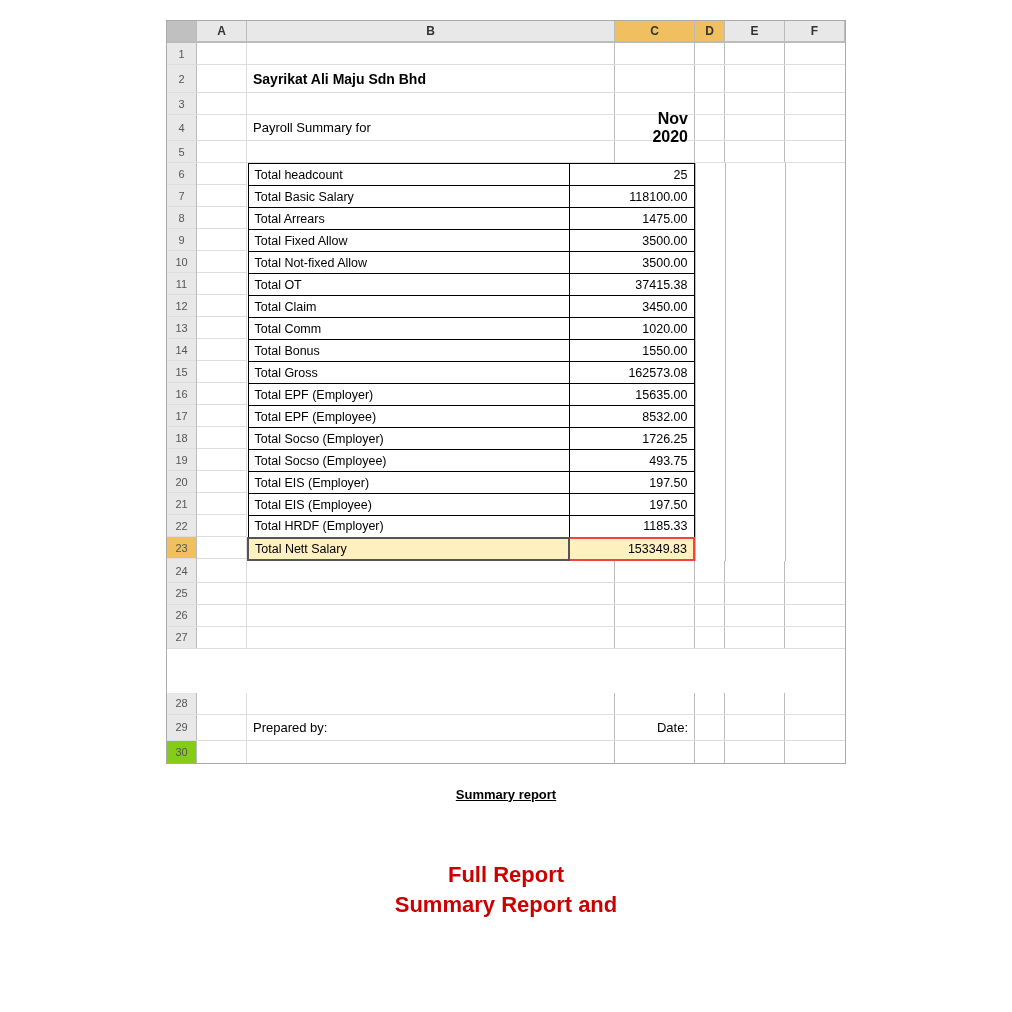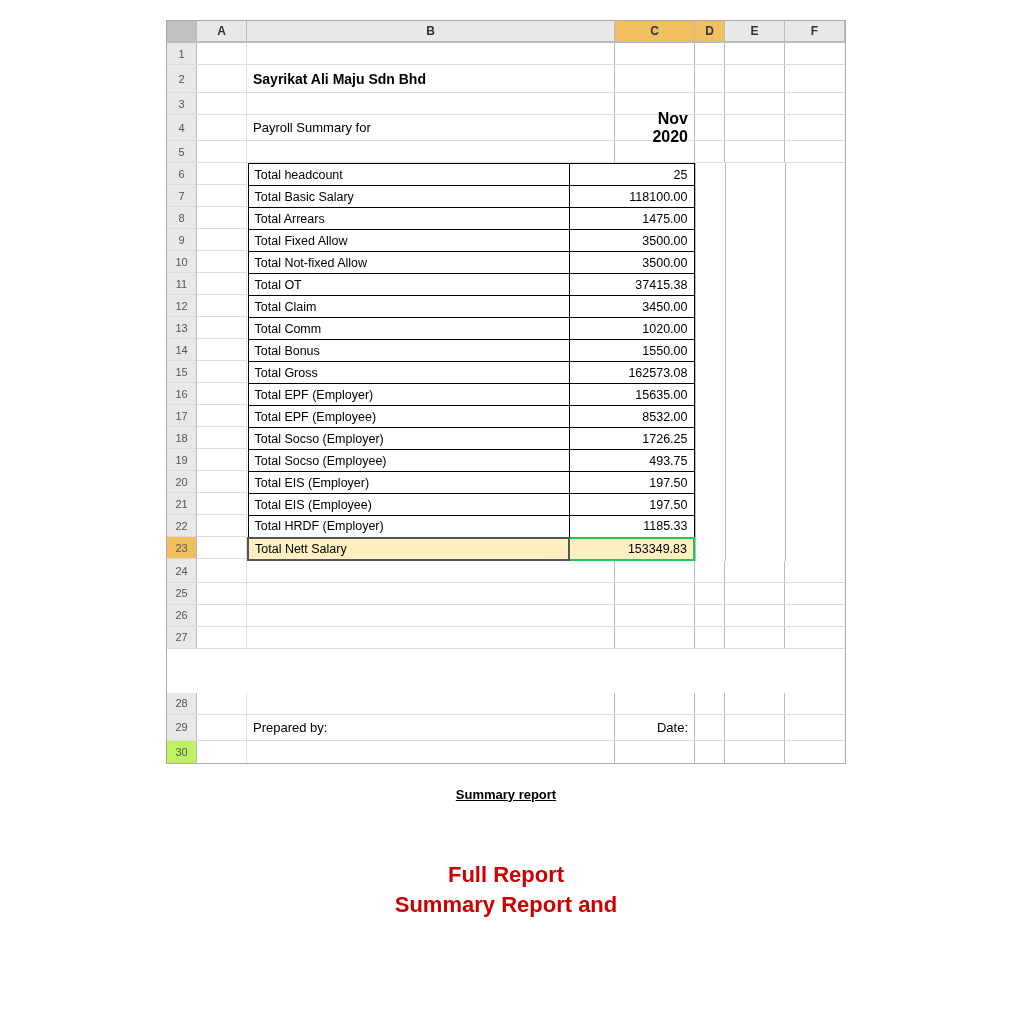--- a/index.html
+++ b/index.html
@@ -383,21 +383,21 @@
           <tr>
                 <td class="label">Total EIS (Employee)</td>
                 <td class="val">197.50</td>
               </tr>
           <tr>
                 <td class="label">Total HRDF (Employer)</td>
                 <td class="val">1185.33</td>
               </tr>
           <tr class="row-23">
             <td class="label" style="border:2px solid #555;">Total Nett Salary</td>
-            <td class="val" style="border:2px solid #22c55e;">153349.83</td>
+            <td class="val" style="border:2px solid #ef4444;">153349.83</td>
           </tr>
         </tbody>
           </table>
       </div>
 
       <div style="width:30px;min-width:30px;border-left:1px solid #bbb;"></div>
       <div style="width:60px;min-width:60px;border-left:1px solid #bbb;"></div>
       <div style="width:60px;min-width:60px;border-left:1px solid #bbb;"></div>
     </div>
 
@@ -455,21 +455,21 @@
       <div class="rn" style="width:30px;min-width:30px;background:#e8e8e8;border-right:1px solid #bbb;font-size:11px;color:#555;display:flex;align-items:center;justify-content:center;">29</div>
       <div class="cr-a"></div>
       <div class="cr-b">Prepared by:</div>
       <div class="cr-c">Date:</div>
       <div class="cr-d"></div>
       <div class="cr-e"></div>
       <div class="cr-f"></div>
     </div>
 
     <div class="content-row" style="height:22px;border-bottom:0;">
-      <div class="rn" style="width:30px;min-width:30px;background:#bef264;border-right:1px solid #bbb;font-size:11px;color:#555;display:flex;align-items:center;justify-content:center;">30</div>
+      <div class="rn" style="width:30px;min-width:30px;background:#84cc16;border-right:1px solid #bbb;font-size:11px;color:#555;display:flex;align-items:center;justify-content:center;">30</div>
       <div class="cr-a"></div>
       <div class="cr-b"></div>
       <div class="cr-c"></div>
       <div class="cr-d"></div>
       <div class="cr-e"></div>
       <div class="cr-f"></div>
     </div>
 
   </div>
 

